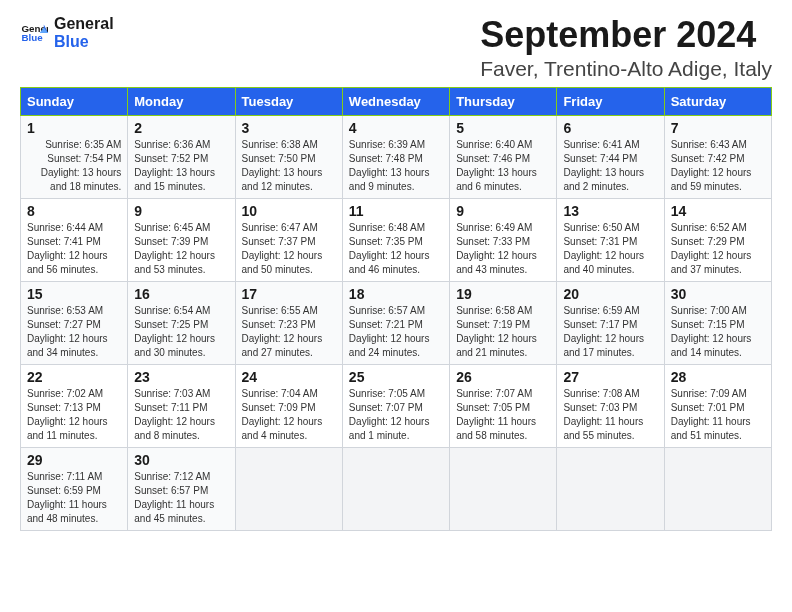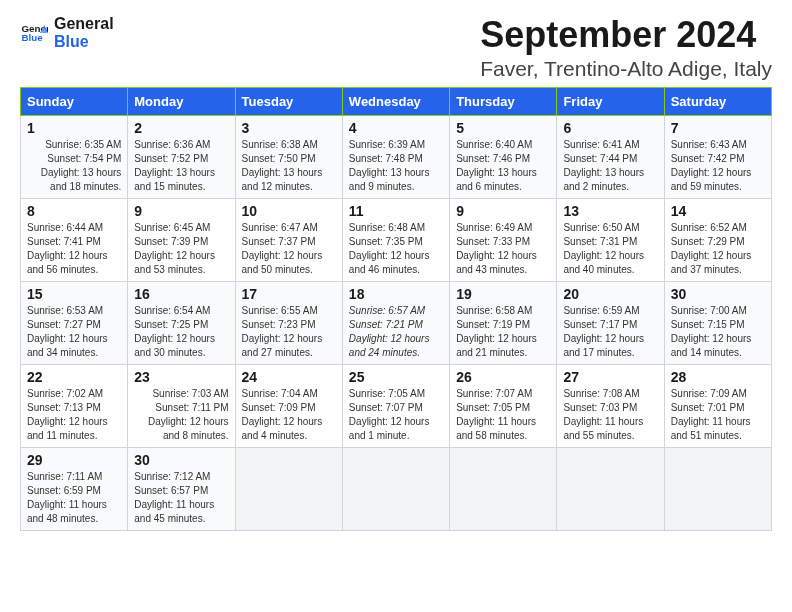--- a/index.html
+++ b/index.html
@@ -221,21 +221,21 @@
 Daylight: 12 hours and 30 minutes.</div>
         </td>
         <td>
           <span class="day-number">17</span>
           <div class="day-info" style="white-space: pre-line;">Sunrise: 6:55 AM
 Sunset: 7:23 PM
 Daylight: 12 hours and 27 minutes.</div>
         </td>
         <td>
           <span class="day-number">18</span>
-          <div class="day-info" style="white-space: pre-line; font-style: italic;">Sunrise: 6:57 AM
+          <div class="day-info" style="white-space: pre-line;">Sunrise: 6:57 AM
 Sunset: 7:21 PM
 Daylight: 12 hours and 24 minutes.</div>
         </td>
         <td>
           <span class="day-number">19</span>
           <div class="day-info" style="white-space: pre-line;">Sunrise: 6:58 AM
 Sunset: 7:19 PM
 Daylight: 12 hours and 21 minutes.</div>
         </td>
         <td>
@@ -253,21 +253,21 @@
       </tr>
       <tr>
         <td>
           <span class="day-number">22</span>
           <div class="day-info" style="white-space: pre-line;">Sunrise: 7:02 AM
 Sunset: 7:13 PM
 Daylight: 12 hours and 11 minutes.</div>
         </td>
         <td>
           <span class="day-number">23</span>
-          <div class="day-info" style="white-space: pre-line; text-align: right;">Sunrise: 7:03 AM
+          <div class="day-info" style="white-space: pre-line;">Sunrise: 7:03 AM
 Sunset: 7:11 PM
 Daylight: 12 hours and 8 minutes.</div>
         </td>
         <td>
           <span class="day-number">24</span>
           <div class="day-info" style="white-space: pre-line;">Sunrise: 7:04 AM
 Sunset: 7:09 PM
 Daylight: 12 hours and 4 minutes.</div>
         </td>
         <td>

